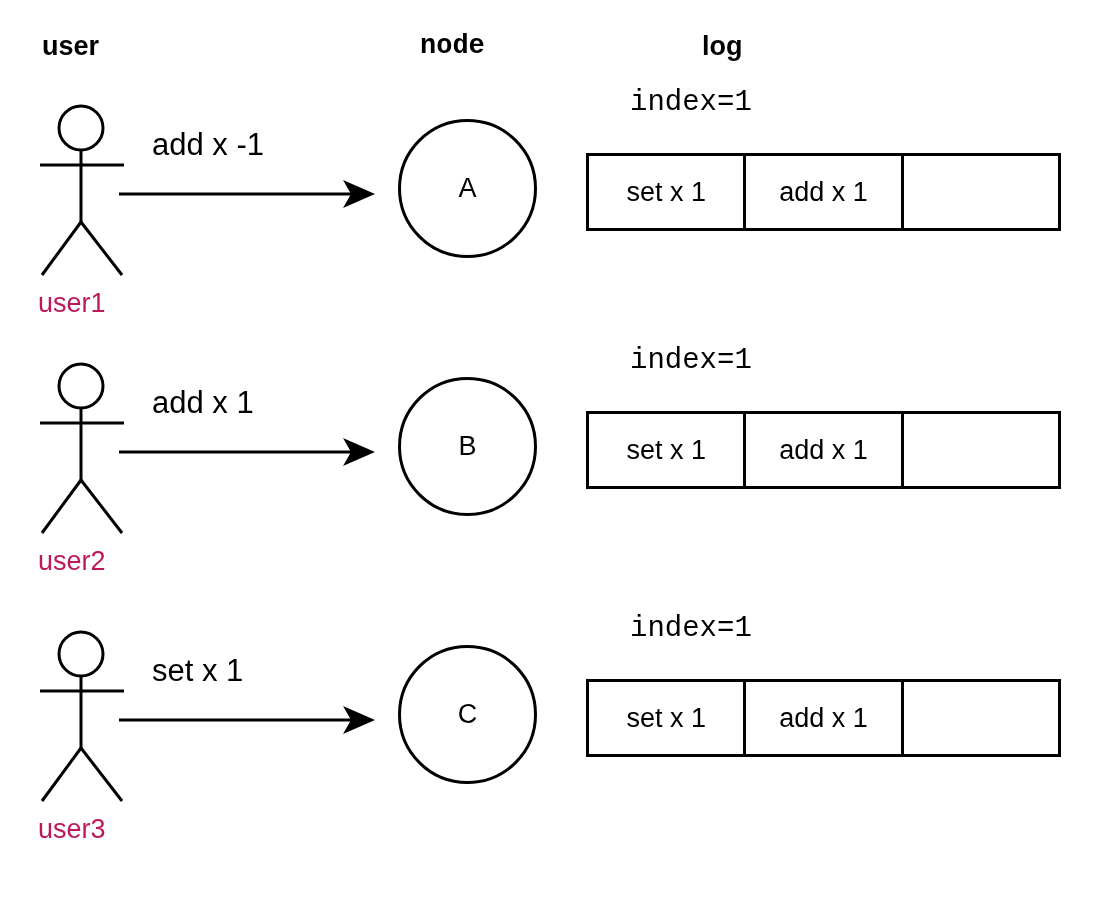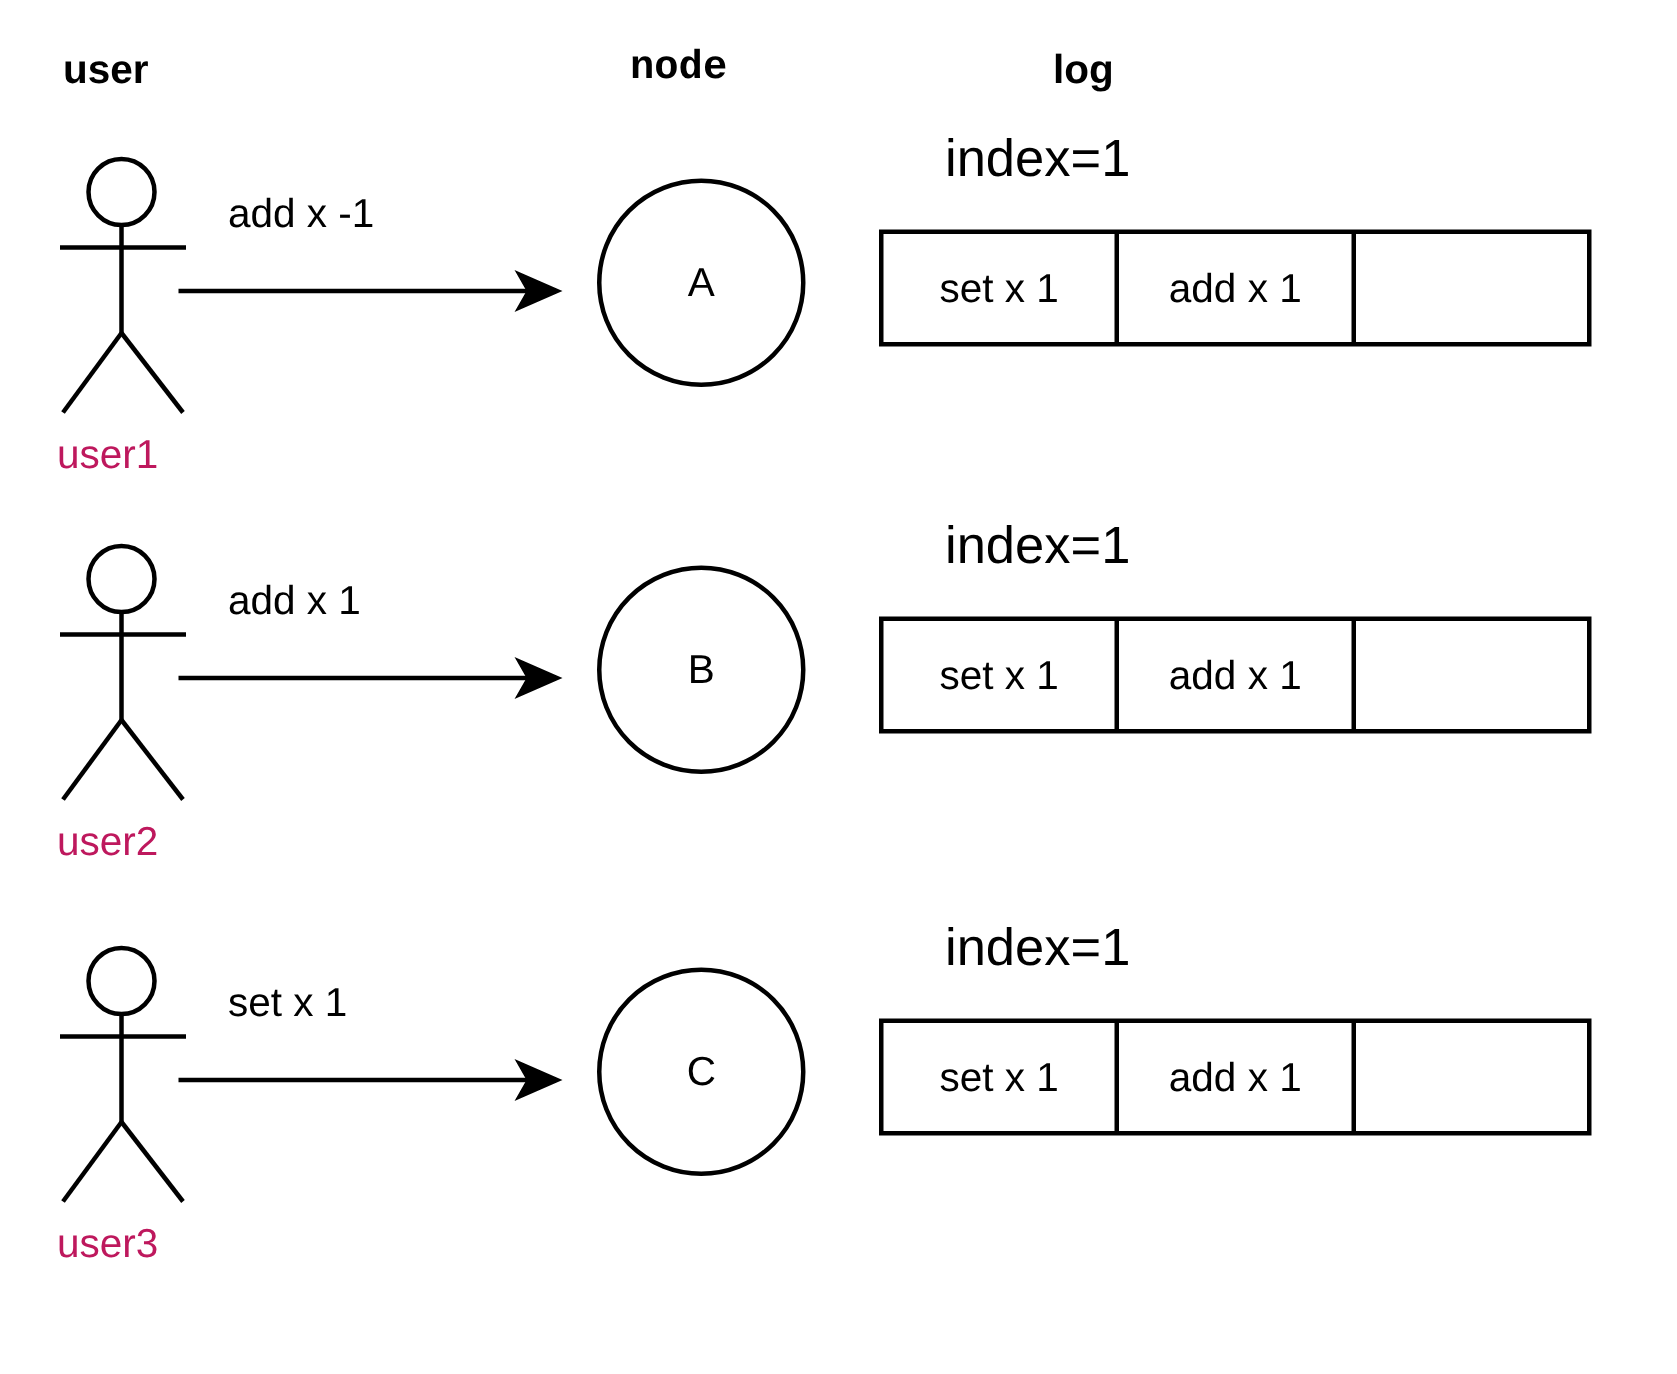--- a/index.html
+++ b/index.html
@@ -69,21 +69,21 @@
     left: 115px;
     top: 175px;
     width: 270px;
     height: 40px;
   }
   .arrow svg { display: block; }
   .arrow-label {
     position: absolute;
     left: 152px;
     top: 129px;
-    font-size: 27px;
+    font-size: 31px;
     line-height: 1;
     white-space: nowrap;
     color: #000000;
   }
 
   
   .node {
     position: absolute;
     left: 398px;
     top: 119px;
@@ -101,24 +101,25 @@
     font-size: 27px;
     line-height: 1;
     color: #000000;
   }
 
   
   .log-index {
     position: absolute;
     left: 630px;
     top: 88px;
-    font-size: 35px;
-    line-height: 1;
-    white-space: nowrap;
-    color: #000000;
+    font-size: 29px;
+    line-height: 1;
+    white-space: nowrap;
+    color: #000000;
+    font-family: Liberation Mono, monospace;
   }
   .log-table {
     position: absolute;
     left: 586px;
     top: 153px;
     width: 475px;
     height: 78px;
     display: flex;
     box-sizing: border-box;
     border: 3px solid #000000;

